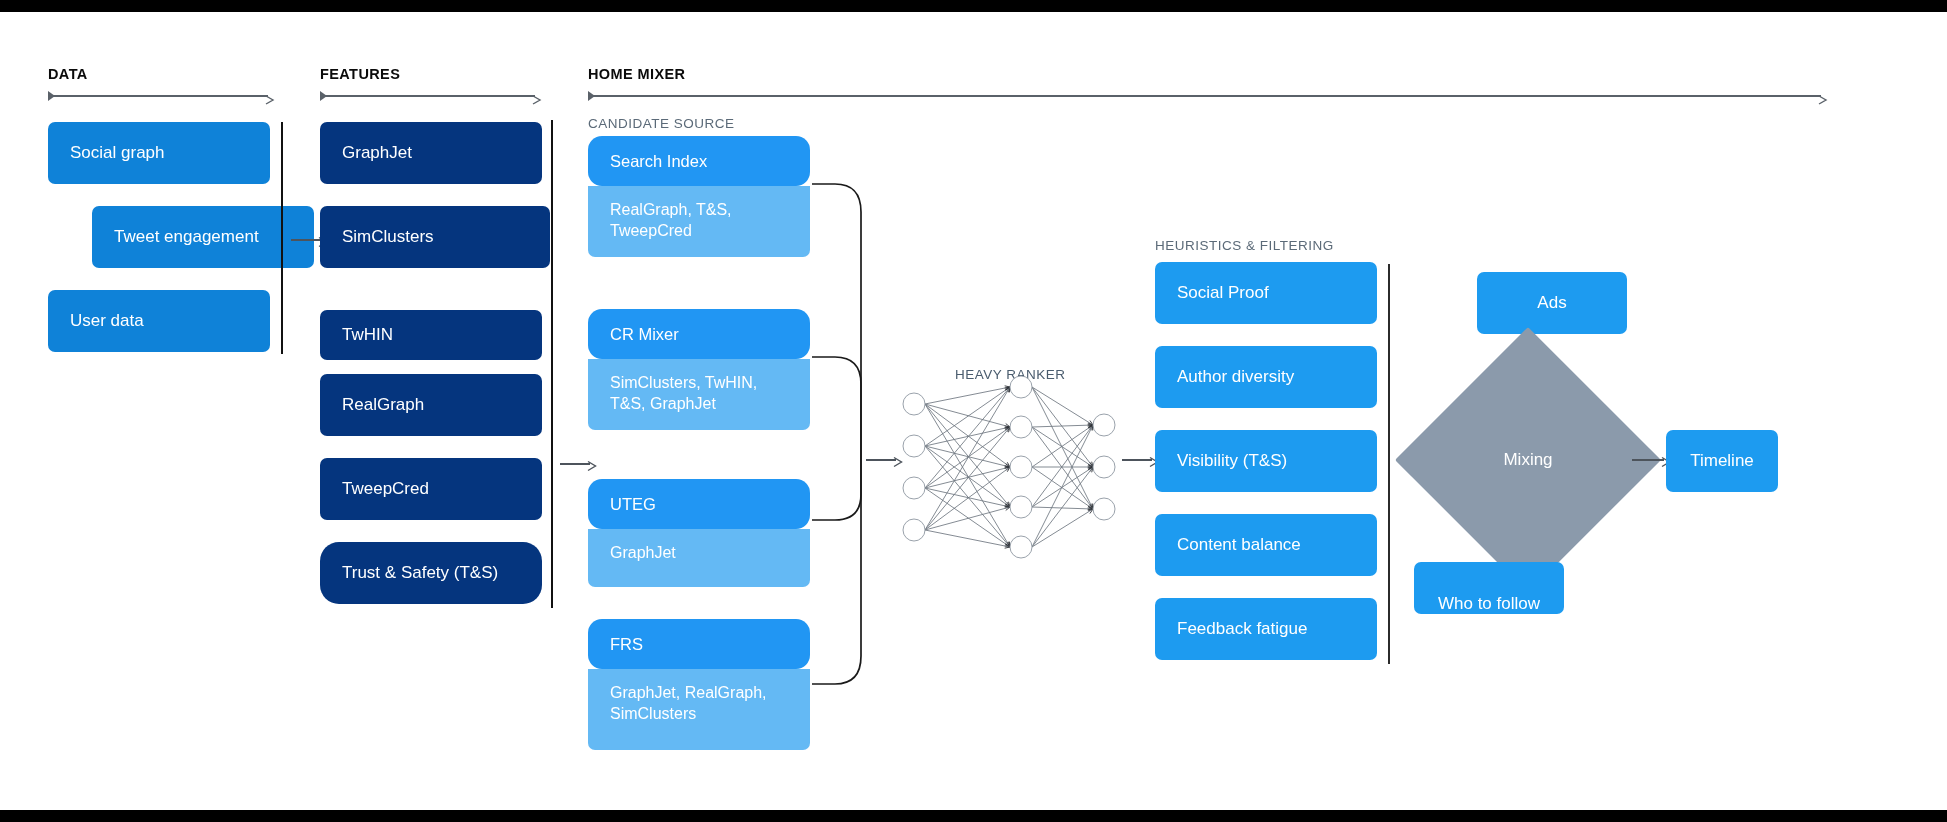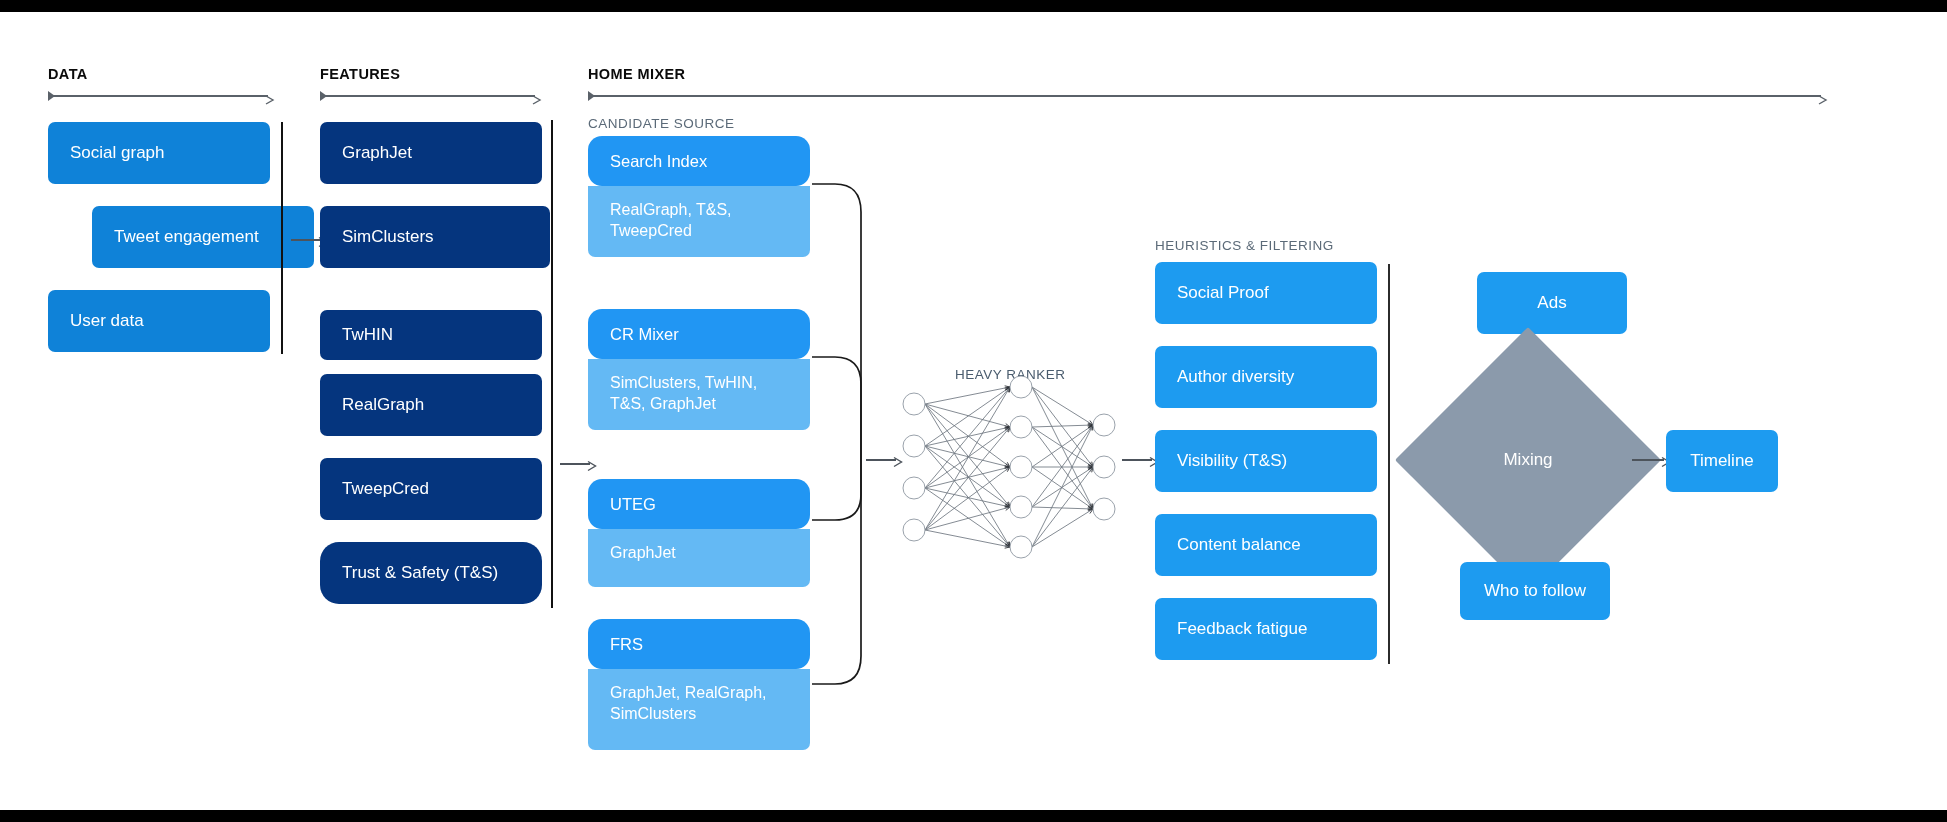--- a/index.html
+++ b/index.html
@@ -296,21 +296,21 @@
         <path d="M1528 322 V 350"></path>
         <path d="M1522 342 L1528 351 L1534 342"></path>
         <path d="M1528 550 V 522"></path>
         <path d="M1522 530 L1528 521 L1534 530"></path>
       </g>
     </svg>
 
     <div class="diamond" style="left:1434px;top:354px;width:188px;height:188px;transform:rotate(45deg);border-radius:2px;"></div>
     <div style="position:absolute;left:1434px;top:354px;width:188px;height:188px;display:flex;align-items:center;justify-content:center;color:#fff;font-size:17px;">Mixing</div>
 
-    <div class="box blue" style="left:1460px;top:550px;width:150px;height:58px;justify-content:center;padding-left:0;">
+    <div class="box blue" style="left:1414px;top:550px;width:150px;height:52px;justify-content:center;padding-left:0;align-items:flex-end;">
       <span>Who to follow</span>
     </div>
 
     <div class="arrow-h" style="left:1632px;top:442px;width:40px;">
       <div class="shaft" style="width:32px;"></div>
       <div class="tip"><svg width="12" height="12" viewBox="0 0 12 12">
             <path d="M2 1.5 L9.5 6 L2 10.5" fill="none" stroke="#4d545c" stroke-width="1.4"></path>
           </svg></div>
     </div>
 

